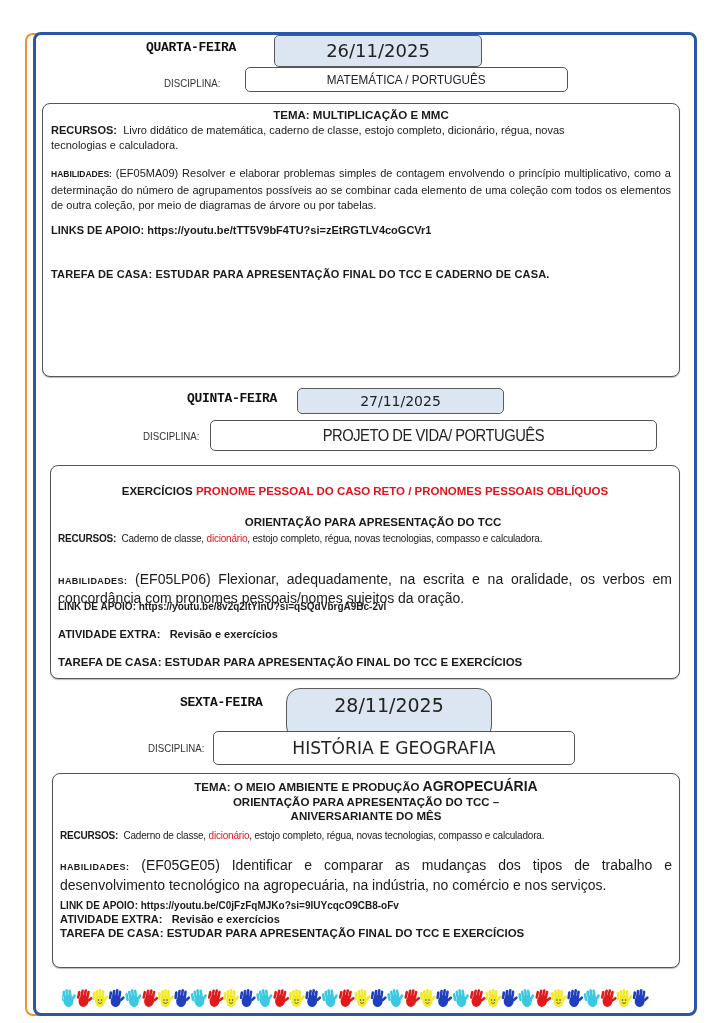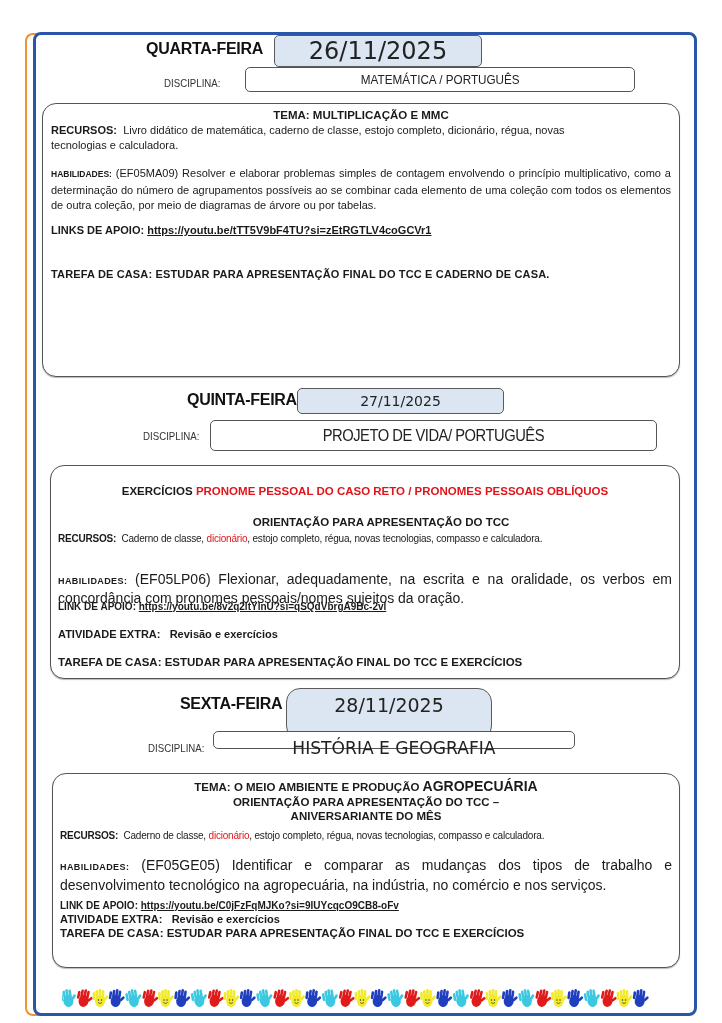--- a/index.html
+++ b/index.html
@@ -1,41 +1,41 @@
 <!DOCTYPE html>
 <html><head>
 <meta charset="utf-8">
 <style>
   html, body { margin:0; padding:0; background:#ffffff; }
   body { width:722px; height:1023px; position:relative; overflow:hidden; font-family:"Liberation Sans", sans-serif; color:#1a1a1a; }
   .frame-orange { position:absolute; left:25px; top:33px; width:40px; height:983px; border:2px solid #f0922e; border-right:none; border-radius:8px 0 0 8px; box-sizing:border-box; }
   .frame-blue { position:absolute; left:33px; top:32px; width:664px; height:984px; border:3px solid #2b55a8; border-radius:8px; box-sizing:border-box; background:#fff; }
-  .day-label { position:absolute; font-family:Liberation Sans, sans-serif; font-weight:bold; font-size:16px; color:#111; letter-spacing:-0.3px; }
+  .day-label { position:absolute; font-family:Liberation Mono, monospace; font-weight:bold; font-size:13px; color:#111; letter-spacing:-0.3px; }
   .date-box { position:absolute; background:#dce6f2; border:1.5px solid #5a5a5a; border-radius:5px; box-sizing:border-box; text-align:center; font-family:"DejaVu Sans", sans-serif; color:#222; }
   .disc-label { position:absolute; font-size:11px; color:#333; transform:scaleX(0.88); transform-origin:left center; }
   .disc-box { position:absolute; background:#fff; border:1.3px solid #555; border-radius:5px; box-sizing:border-box; text-align:center; color:#222; }
-  .card { position:absolute; border:1.3px solid #555; border-radius:14px; box-sizing:border-box; background:#fff; box-shadow:0 1px 1px #bbb; }
+  .card { position:absolute; border:1.3px solid #555; border-radius:8px; box-sizing:border-box; background:#fff; box-shadow:0 1px 1px #bbb; }
   .t { position:absolute; white-space:nowrap; font-family:"Liberation Sans", sans-serif; }
   .b { font-weight:bold; }
   .red { color:#e0151b; }
-  .ul { text-decoration:underline; }
+  .ul { }
   .just { white-space:normal; text-align:justify; text-align-last:left; }
   .hands { position:absolute; left:62px; top:986px; width:600px; height:24px; }
 </style>
 </head>
 <body>
 
 <div class="frame-orange"></div>
 <div class="frame-blue"></div>
 
 <div>
   <div class="day-label" style="left:146px; top:40px;">QUARTA-FEIRA</div>
-  <div class="date-box" style="left:274px; top:35px; width:208px; height:32px; font-size:24px; line-height:30px;">26/11/2025</div>
+  <div class="date-box" style="left:274px; top:35px; width:208px; height:32px; font-size:18px; line-height:30px;">26/11/2025</div>
   <div class="disc-label" style="left:164px; top:77px;">DISCIPLINA:</div>
-  <div class="disc-box" style="left:245px; top:67px; width:390px; height:25px; font-size:13px; line-height:23px;">
+  <div class="disc-box" style="left:245px; top:67px; width:323px; height:25px; font-size:13px; line-height:23px;">
     <span style="display:inline-block; transform:scaleX(0.9);">MATEMÁTICA  / PORTUGUÊS</span>
   </div>
 
   <div class="card" style="left:42px; top:103px; width:638px; height:274px;">
     <div class="t b" style="left:0; width:636px; text-align:center; top:5px; font-size:11.5px;">TEMA: MULTIPLICAÇÃO E MMC</div>
     <div class="t" style="left:8px; top:20px; font-size:11px;">
       <span class="b">RECURSOS:</span>&nbsp;
       <span>Livro didático de matemática, caderno de classe, estojo completo, dicionário, régua, novas</span>
     </div>
     <div class="t" style="left:8px; top:35px; font-size:11px;">tecnologias e calculadora.</div>
@@ -56,21 +56,21 @@
   <div class="date-box" style="left:297px; top:388px; width:207px; height:26px; font-size:14px; line-height:25px;">27/11/2025</div>
   <div class="disc-label" style="left:143px; top:430px;">DISCIPLINA:</div>
   <div class="disc-box" style="left:210px; top:420px; width:447px; height:31px; font-size:16px; line-height:29px;">
     <span style="display:inline-block; transform:scaleX(0.92); letter-spacing:-0.5px;">PROJETO DE VIDA/ PORTUGUÊS</span>
   </div>
 
   <div class="card" style="left:50px; top:465px; width:630px; height:214px;">
     <div class="t b" style="left:0; width:628px; text-align:center; top:19px; font-size:11.5px;">
       <span>EXERCÍCIOS </span><span class="red">PRONOME PESSOAL  DO CASO RETO / PRONOMES PESSOAIS  OBLÍQUOS</span>
     </div>
-    <div class="t b" style="left:16px; width:628px; text-align:center; top:50px; font-size:11.5px;">ORIENTAÇÃO  PARA  APRESENTAÇÃO    DO TCC</div>
+    <div class="t b" style="left:8px; width:628px; text-align:center; top:50px; font-size:11.5px;">ORIENTAÇÃO  PARA  APRESENTAÇÃO    DO TCC</div>
     <div class="t" style="left:7px; top:67px; font-size:10px; letter-spacing:-0.2px;">
       <span class="b">RECURSOS:</span>&nbsp;
       <span>Caderno de classe, </span><span class="red">dicionário</span><span>,  estojo completo, régua, novas tecnologias, compasso e calculadora.</span>
     </div>
     <div class="t just" style="left:7px; top:105px; width:614px; font-size:14px; line-height:17px;">
       <span class="b" style="font-size:9px; letter-spacing:0.4px;">HABILIDADES:</span>
       <span>(EF05LP06) Flexionar, adequadamente, na escrita e na oralidade, os verbos em concordância com pronomes pessoais/nomes sujeitos da oração.</span>
     </div>
     <div class="t" style="left:7px; top:135px; font-size:10px;">
       <span class="b">LINK DE APOIO:</span>
@@ -81,21 +81,21 @@
       <span>Revisão e exercícios</span>
     </div>
     <div class="t b" style="left:7px; top:190px; font-size:11.5px;">TAREFA  DE  CASA:  ESTUDAR  PARA  APRESENTAÇÃO  FINAL DO TCC E EXERCÍCIOS</div>
   </div>
 </div>
 
 <div>
   <div class="day-label" style="left:180px; top:695px;">SEXTA-FEIRA</div>
   <div class="date-box" style="left:286px; top:688px; width:206px; height:52px; font-size:19px; line-height:33px;border-radius:14px;">28/11/2025</div>
   <div class="disc-label" style="left:148px; top:742px;">DISCIPLINA:</div>
-  <div class="disc-box" style="left:213px; top:731px; width:362px; height:18px; font-size:18px; line-height:32px; font-family:'DejaVu Sans', sans-serif;">
+  <div class="disc-box" style="left:213px; top:731px; width:362px; height:34px; font-size:18px; line-height:32px; font-family:'DejaVu Sans', sans-serif;">
     <span style="display:inline-block; transform:scaleX(0.95);">HISTÓRIA E GEOGRAFIA</span>
   </div>
 
   <div class="card" style="left:52px; top:773px; width:628px; height:195px;">
     <div class="t b" style="left:0; width:626px; text-align:center; top:4px; font-size:11.5px;">
       <span>TEMA:  O MEIO AMBIENTE E PRODUÇÃO </span><span style="font-size:14px;">AGROPECUÁRIA</span>
     </div>
     <div class="t b" style="left:0; width:626px; text-align:center; top:36px; font-size:11.5px;">ANIVERSARIANTE  DO MÊS</div>
     <div class="t b" style="left:0; width:626px; text-align:center; top:22px; font-size:11.5px;">ORIENTAÇÃO  PARA  APRESENTAÇÃO    DO TCC –</div>
     <div class="t" style="left:7px; top:56px; font-size:10px; letter-spacing:-0.2px;">

